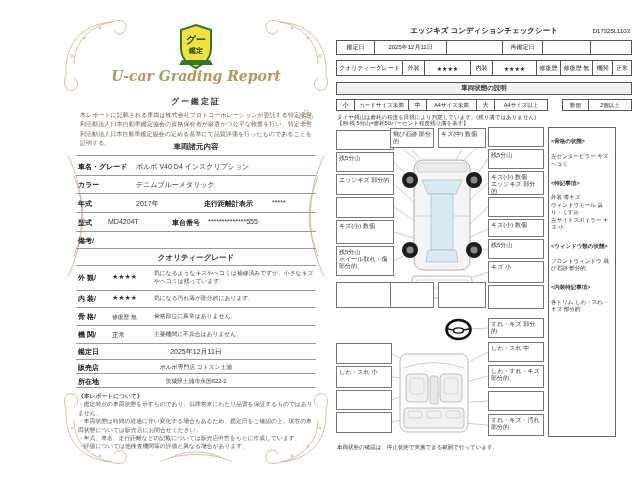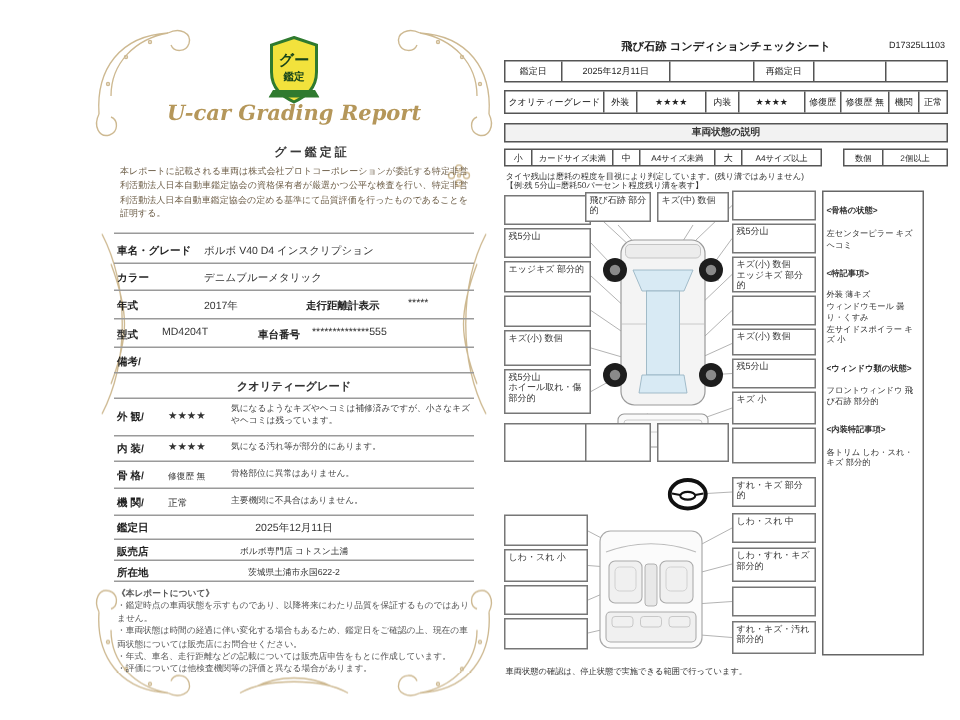--- a/index.html
+++ b/index.html
@@ -60,24 +60,25 @@
     </svg>
 
     <svg class="ab" width="34" height="46" viewBox="0 0 34 46" style="left:119px;top:8px;">
       <path d="M17,1 L32,6 V24 C32,35 25,40 17,44 C9,40 2,35 2,24 V6 Z" fill="#f2e23c" stroke="#2f7a2f" stroke-width="2"></path>
       <text x="17" y="19" font-size="10" font-weight="bold" fill="#17451a" text-anchor="middle">グー</text>
       <text x="17" y="29" font-size="7" font-weight="bold" fill="#17451a" text-anchor="middle">鑑定</text>
       <path d="M3,36 L31,36 L34,41 L0,41 Z" fill="#2f7a2f"></path>
     </svg>
 
     <div class="ab ctr goldtitle" style="left:0;top:52px;width:272px;font-size:14px;">U-car Grading Report</div>
-    <div class="ab ctr" style="left:12px;top:80px;width:272px;font-size:8px;letter-spacing:2px;color:#3a3a3a;font-weight:bold;">グー鑑定証</div>
+    <div class="ab ctr" style="left:0;top:80px;width:272px;font-size:8px;letter-spacing:2px;color:#3a3a3a;font-weight:bold;">グー鑑定証</div>
 
     <div class="ab introtxt" style="left:20px;top:95px;width:232px;">本レポートに記載される車両は株式会社プロトコーポレーションが委託する特定非営利活動法人日本自動車鑑定協会の資格保有者が厳選かつ公平な検査を行い、特定非営利活動法人日本自動車鑑定協会の定める基準にて品質評価を行ったものであることを証明する。</div>
 
+    <div class="ab ctr sectitle" style="left:0;top:126px;width:272px;">車両諸元内容</div>
 
     <div class="srow" style="top:139px;height:19px;border-top:0.5px solid #9a9a9a;">
       <span class="slabel" style="left:2px;top:6px;">車名・グレード</span>
       <span class="sval" style="left:60px;top:6px;">ボルボ V40 D4 インスクリプション</span>
     </div>
     <div class="srow" style="top:158px;height:19px;">
       <span class="slabel" style="left:2px;top:6px;">カラー</span>
       <span class="sval" style="left:60px;top:6px;">デニムブルーメタリック</span>
     </div>
     <div class="srow" style="top:177px;height:19px;">
@@ -137,21 +138,21 @@
       <div>・鑑定時点の車両状態を示すものであり、以降将来にわたり品質を保証するものではありません。</div>
       <div>・車両状態は時間の経過に伴い変化する場合もあるため、鑑定日をご確認の上、現在の車両状態については販売店にお問合せください。</div>
       <div>・年式、車名、走行距離などの記載については販売店申告をもとに作成しています。</div>
       <div>・評価については他検査機関等の評価と異なる場合があります。</div>
     </div>
 
   </div>
 
   <div id="rpage" class="ab">
 
-    <div class="ab ctr" style="left:0;top:2px;width:296px;font-size:7.5px;font-weight:bold;color:#222;">飛び石跡 コンディションチェックシート</div>
+    <div class="ab ctr" style="left:0;top:2px;width:296px;font-size:7.5px;font-weight:bold;color:#222;">エッジキズ コンディションチェックシート</div>
     <div class="ab" style="right:2px;top:4px;font-size:6px;color:#222;">D17325L1103</div>
 
     <div class="cellrow" style="left:0;top:16px;width:296px;height:15px;">
       <div class="cell" style="width:38px;">鑑定日</div>
       <div class="cell" style="width:72px;">2025年12月11日</div>
       <div class="cell" style="width:56px;"></div>
       <div class="cell" style="width:40px;">再鑑定日</div>
       <div class="cell" style="width:48px;"></div>
       <div class="cell" style="flex:1;"></div>
     </div>

